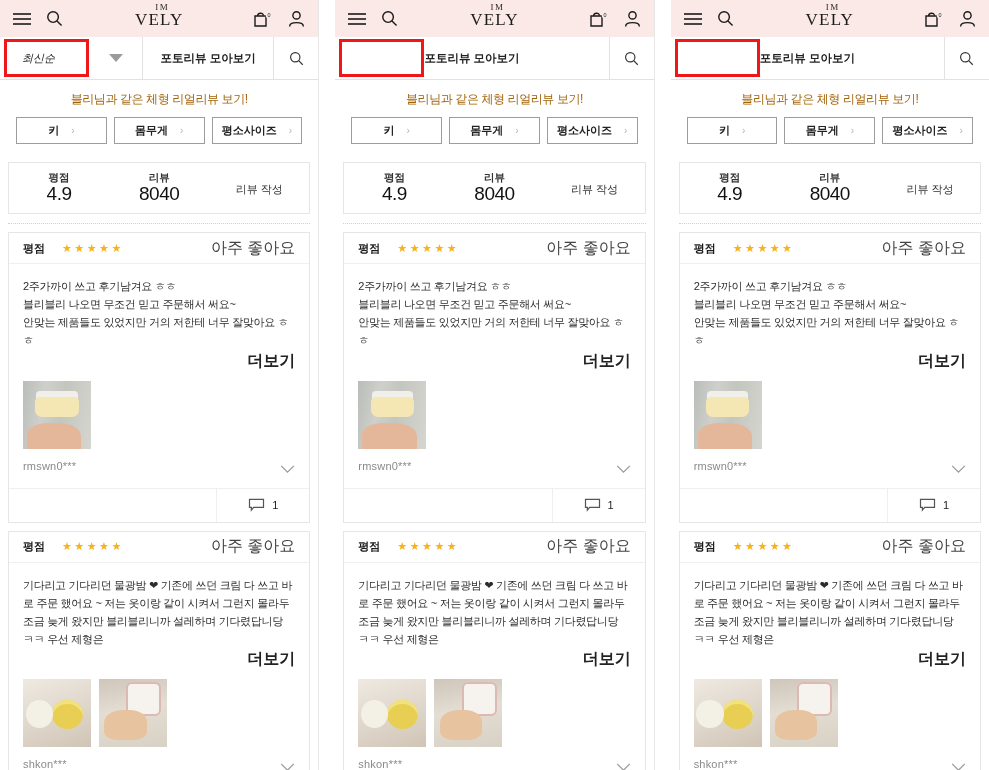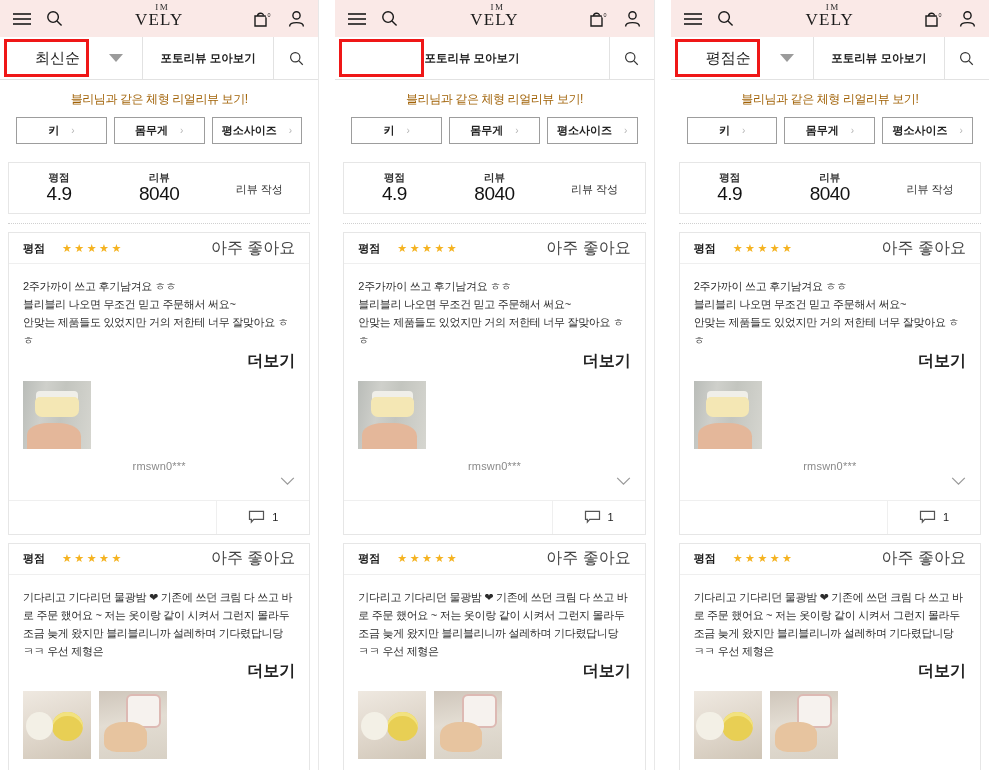--- a/index.html
+++ b/index.html
@@ -73,24 +73,25 @@
     position: relative;
   }
   .sort-select {
     width: 143px;
     display: flex;
     align-items: center;
     position: relative;
     border-right: 1px solid #e2e2e2;
   }
   .sort-label {
-    font-size: 15px;
+    font-size: 11px;
     color: #222;
-    padding-left: 35px;
+    padding-left: 22px;
     font-weight: 500;
+    font-style: italic;
   }
   .caret {
     position: absolute;
     right: 19px; top: 50%;
     transform: translateY(-50%);
     width: 0; height: 0;
     border-left: 7px solid transparent;
     border-right: 7px solid transparent;
     border-top: 8px solid #9b9b9b;
   }
@@ -241,23 +242,22 @@
     content:""; position:absolute; left:40%; top:4%; width:46%; height:44%;
     background:#f6f2ee; border:2px solid #ddb9b3; border-radius:6px;
   }
   .ph-c::after {
     content:""; position:absolute; left:8%; top:46%; width:62%; height:44%;
     background:#e7c49f; border-radius:44% 40% 30% 30%;
   }
 
   .rv-user {
     display: flex;
-    align-items: center;
+    align-items: flex-start;
     padding: 11px 14px 10px 14px;
-    flex-direction: column;
   }
   .rv-user-name { font-size: 11px; color: #8a8a8a; letter-spacing: 0.2px; }
   .rv-chevron { margin-left: auto; color: #9a9a9a; }
   .rv-foot {
     border-top: 1px solid #efefef;
     height: 34px;
     display: flex;
   }
   .rv-foot-left { flex: 1; border-right: 1px solid #efefef; }
   .rv-foot-right {
@@ -654,24 +654,20 @@
         <span class="icon">
           <svg width="19" height="18" viewBox="0 0 19 18">
               <circle cx="9.5" cy="5.4" r="3.6" fill="none" stroke="#1a1a1a" stroke-width="1.4"></circle>
               <path d="M2.6 16.4 C2.6 11.4, 16.4 11.4, 16.4 16.4" fill="none" stroke="#1a1a1a" stroke-width="1.4"></path>
             </svg>
         </span>
       </div>
     </div>
 
     <div class="sortrow">
-      <div class="sort-select">
-        <span class="sort-label">평점순</span>
-        <span class="caret"></span>
-      </div>
       <div class="hl-box"></div>
       <div class="photo-tab">
         <span>포토리뷰 모아보기</span>
       </div>
       <div class="search-cell">
         <span class="icon">
           <svg width="15" height="15" viewBox="0 0 18 18">
               <circle cx="7.5" cy="7.5" r="5.6" fill="none" stroke="#333" stroke-width="1.4"></circle>
               <line x1="11.6" y1="11.6" x2="16.5" y2="16.5" stroke="#333" stroke-width="1.4"></line>
             </svg>

